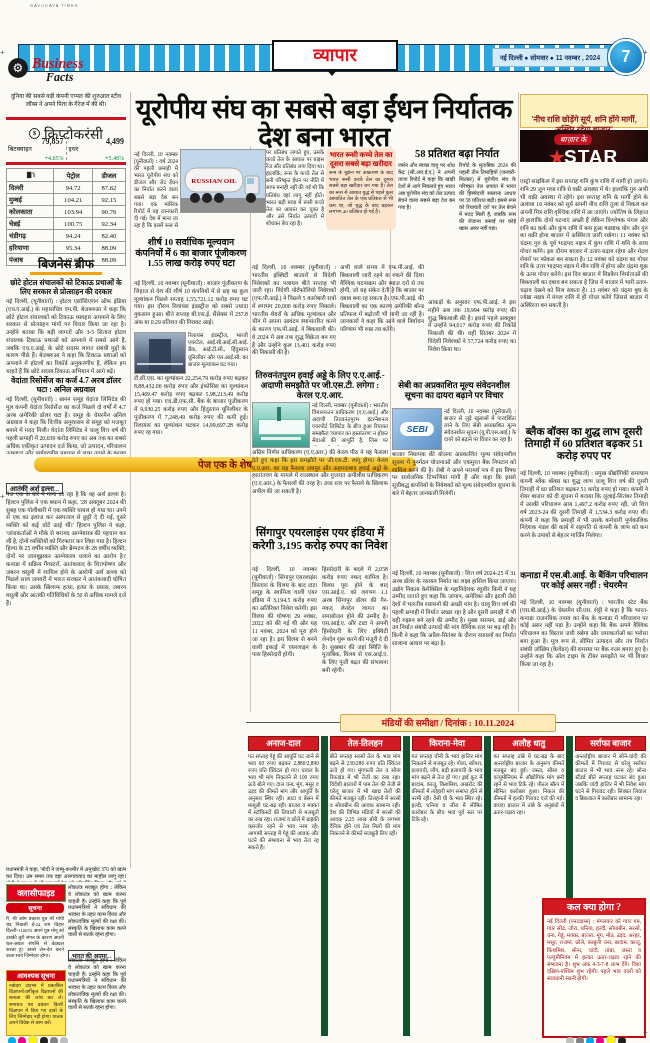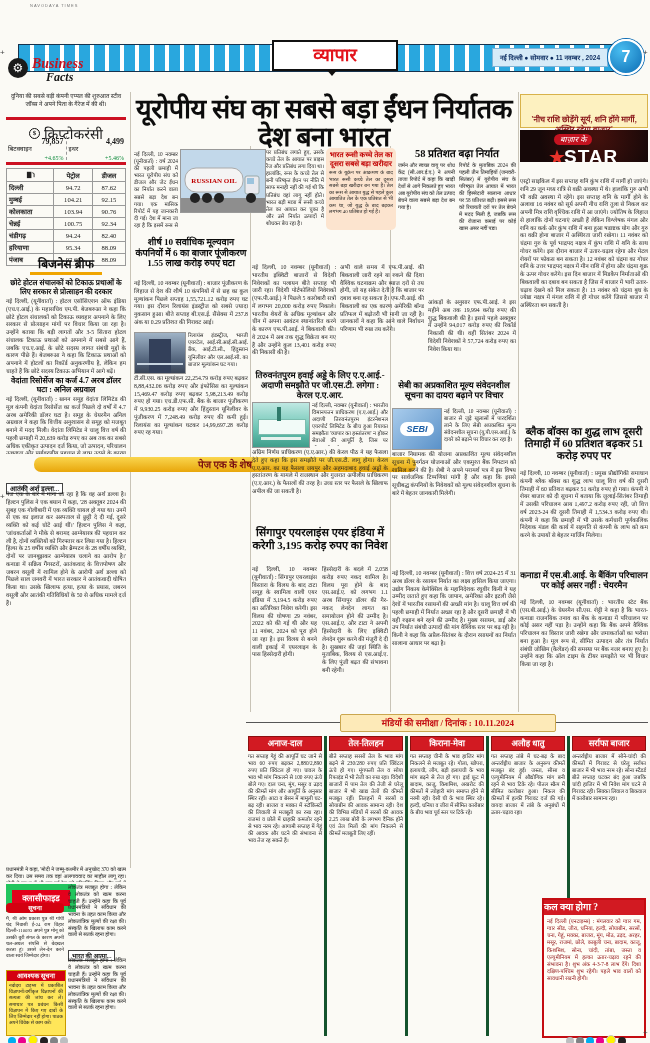--- a/index.html
+++ b/index.html
@@ -10,21 +10,21 @@
   .bts{font-size:5.2px;line-height:1.3;text-align:justify;color:#222;overflow:hidden;}
   .hc{font-weight:bold;text-align:center;color:#0c0c0c;line-height:1.15;}
   .vline{position:absolute;width:1px;background:#c8c3b6;}
   .hline{position:absolute;height:1px;background:#c8c3b6;}
   .tagbox{display:inline-block;border:1px solid #444;padding:0 3px;font-weight:bold;font-size:6.8px;background:#fff;}
   .regdot{width:8px;height:8px;border-radius:50%;display:inline-block;margin-right:2px;}
   .sans{font-family:"Liberation Sans","DejaVu Sans",sans-serif;}
   table.fuel{border-collapse:collapse;width:100%;}
   table.fuel td,table.fuel th{border:1px solid #9a9a9a;font-size:6.6px;padding:1px 2px;text-align:center;}
   table.fuel td.city{text-align:left;font-weight:bold;color:#222;}
-  .mandicol{flex:1;border-left:3px solid #14532d;padding:0 2px;}
+  .mandicol{flex:1;border-left:7px solid #14532d;padding:0 2px;}
   .mandicol:first-child{border-left:none;}
   .mandihead{background:#d21a22;border:1px solid #8c0f0f;color:#fff;font-weight:bold;
              font-size:8.4px;text-align:center;line-height:13px;height:13px;margin-bottom:2px;}
   .mandibody{font-size:5.3px;line-height:1.32;text-align:justify;color:#262626;}
 </style>
 </head>
 <body>
 
 <div id="paper">
 
@@ -142,21 +142,21 @@
 
   <div class="abs" style="left:6px;top:457px;width:382px;height:15px;border-radius:7px;
        background:linear-gradient(#fad64e,#e8a60b);color:#7a1010;font-weight:bold;font-size:10px;
        text-align:center;line-height:15px;margin-left:28px;">पेज एक के शेष</div>
 
   <div class="abs" style="left:6px;top:477px;"><span class="tagbox">आतंकी अर्श डल्ला...</span></div>
   <div class="abs bt" style="left:6px;top:491px;width:120px;height:374px;">पेज एक के बारे में माना जा रहा है कि वह अर्श डल्ला है। हिल्टन पुलिस ने एक बयान में कहा, '28 अक्तूबर 2024 की सुबह एक गोलीबारी में एक व्यक्ति घायल हो गया था। उनमें से एक का इलाज कर अस्पताल से छुट्टी दे दी गई, दूसरे व्यक्ति को कई चोटें आई थीं।' हिल्टन पुलिस ने कहा, 'जांचकर्ताओं ने मौके से बरामद आग्नेयास्त्र की पहचान कर ली है, दोनों व्यक्तियों को गिरफ्तार कर लिया गया है। हिल्टन हिल्स के 25 वर्षीय व्यक्ति और ब्रैम्पटन के 28 वर्षीय व्यक्ति, दोनों पर जानबूझकर आग्नेयास्त्र चलाने का आरोप है।' कनाडा में सक्रिय गैंगस्टरों, आतंकवाद के वित्तपोषण और जबरन वसूली में शामिल होने के आरोपी अर्श डल्ला को पिछले साल जनवरी में भारत सरकार ने आतंकवादी घोषित किया था। उसके खिलाफ हत्या, हत्या के प्रयास, जबरन वसूली और आतंकी गतिविधियों के 50 से अधिक मामले दर्ज हैं।</div>
   <div class="abs sans" style="left:0px;top:492px;font-size:8px;color:#444;">+</div>
 
   <div class="abs bts" style="left:6px;top:866px;width:120px;height:16px;">प्रधानमंत्री ने कहा, 'मोदी ने जम्मू-कश्मीर में अनुच्छेद 370 को खत्म कर दिया। उस समय तक वहां अलगाववाद का माहौल लागू रहा। मोदी ने सुरक्षा में भी एक नई रेल को परिवर्तित किया और वर्ष में तीन किलोमीटर का ट्रैक भी बिछा।'</div>
-  <div class="abs sans" style="left:6px;top:884px;width:58px;height:16px;background:#e3001b;border:6px solid #22c55e;
+  <div class="abs sans" style="left:6px;top:884px;width:58px;height:16px;background:#e3001b;border:1px solid #22c55e;
        color:#fff;font-weight:bold;font-size:8.4px;text-align:center;line-height:16px;">क्लासीफाइड</div>
   <div class="abs sans" style="left:6px;top:903px;width:58px;height:10px;background:#d40010;border-radius:4px;
        color:#fff;font-weight:bold;font-size:6.4px;text-align:center;line-height:10px;">सूचना</div>
   <div class="abs bts" style="left:6px;top:916px;width:58px;height:52px;font-size:4.8px;">मैं, श्री ओम प्रकाश पुत्र श्री गोपी चंद निवासी ई-24 राम विहार दिल्ली-110093 अपने पुत्र मोनू को उसकी बुरी संगत के कारण अपनी चल-अचल संपत्ति से बेदखल करता हूं। उससे लेन-देन करने वाला स्वयं जिम्मेदार होगा।</div>
   <div class="abs" style="left:6px;top:970px;width:58px;height:64px;background:#ffe659;border:1px solid #c89a00;">
     <div style="background:#d40010;color:#fff;font-weight:bold;font-size:6.6px;text-align:center;line-height:10px;height:10px;">आवश्यक सूचना</div>
     <div class="bts" style="padding:2px;font-size:4.8px;height:50px;overflow:hidden;">नवोदय टाइम्स में प्रकाशित विज्ञापनों/वर्गीकृत विज्ञापनों की सत्यता की जांच कर लें। समाचार पत्र प्रबंधन किसी विज्ञापन में किए गए दावों के लिए जिम्मेदार नहीं होगा। पाठक अपने विवेक से काम करें।</div>
   </div>
   <div class="abs bts" style="left:68px;top:884px;width:58px;height:58px;">लोकतंत्र मजबूत होगा : लेकिन वे लोकतंत्र को खत्म करना चाहती हैं। उन्होंने कहा कि पूर्व प्रधानमंत्रियों ने संविधान की भावना के तहत काम किया और लोकतांत्रिक मूल्यों की रक्षा की। संस्कृति के खिलाफ काम करने वालों से सतर्क रहना होगा।</div>
   <div class="abs" style="left:68px;top:944px;"><span class="tagbox" style="font-size:6.2px;">भारत की आत्मा...</span></div>
@@ -271,21 +271,21 @@
       <div class="mandihead">अलौह धातु</div>
       <div class="mandibody" style="height:280px;">गत सप्ताह तांबे में घट-बढ़ के बाद अन्तर्राष्ट्रीय बाजार के अनुरूप कीमतें मजबूत बंद हुईं। जस्ता, सीसा व एल्युमीनियम में औद्योगिक मांग बनी रहने से भाव टिके रहे। पीतल स्क्रैप में सीमित कारोबार हुआ। निकल की कीमतों में हल्की गिरावट दर्ज की गई। वायदा बाजार में तांबे के अनुबंधों में उतार-चढ़ाव रहा।</div>
     </div>
     <div class="mandicol">
       <div class="mandihead">सर्राफा बाजार</div>
       <div class="mandibody" style="height:150px;">अन्तर्राष्ट्रीय बाजार में सोने-चांदी की कीमतों में गिरावट से घरेलू सर्राफा बाजार में भी भाव नरम रहे। सोना स्टैंडर्ड बीते सप्ताह घटकर बंद हुआ जबकि चांदी हाजिर में भी निवेश मांग घटने से गिरावट रही। सिक्का लिवाल व बिकवाल में कारोबार सामान्य रहा।</div>
     </div>
   </div>
 
   <div class="abs" style="left:542px;top:898px;width:104px;height:140px;background:#fffdf6;border:2px solid #c40d12;box-sizing:border-box;">
-    <div style="background:#d21a22;color:#fff;font-weight:bold;font-size:9.5px;line-height:15px;height:15px;">कल क्या होगा ?</div>
+    <div style="background:#d21a22;color:#fff;font-weight:bold;font-size:9.5px;text-align:center;line-height:15px;height:15px;">कल क्या होगा ?</div>
     <div style="padding:3px;font-size:5.3px;line-height:1.35;text-align:justify;color:#8d0d10;height:116px;overflow:hidden;">नई दिल्ली (एनटाइम्स) : मंगलवार को ग्वार गम, ग्वार सीड, जीरा, धनिया, हल्दी, सोयाबीन, सरसों, चना, गेहूं, मक्का, बाजरा, मूंग, मोठ, उड़द, अरहर, मसूर, राजमां, छोले, काबुली चना, बादाम, काजू, किशमिश, सोना, चांदी, तांबा, जस्ता व एल्युमीनियम में हल्का उतार-चढ़ाव रहने की संभावना है। शुभ अंक 4-3-7-8 लाभ देंगे। दिशा दक्षिण-पश्चिम शुभ रहेगी। पहले भाव वालों को सावधानी रखनी होगी।</div>
   </div>
 
   <div class="abs" style="left:8px;top:1031px;">
     <span class="regdot" style="background:#00aeef;"></span><span class="regdot" style="background:#ec008c;"></span><span class="regdot" style="background:#fff200;border:0.5px solid #ccc;"></span><span class="regdot" style="background:#231f20;"></span><span class="regdot" style="background:#808285;"></span><span class="regdot" style="background:#bcbec0;"></span>
   </div>
   <div class="abs" style="left:566px;top:1031px;">
     <span class="regdot" style="background:#bcbec0;"></span><span class="regdot" style="background:#808285;"></span><span class="regdot" style="background:#00aeef;"></span><span class="regdot" style="background:#ec008c;"></span><span class="regdot" style="background:#fff200;border:0.5px solid #ccc;"></span><span class="regdot" style="background:#231f20;"></span>
   </div>
   <div class="abs sans" style="left:643px;top:1028px;font-size:8px;color:#444;">+</div>

